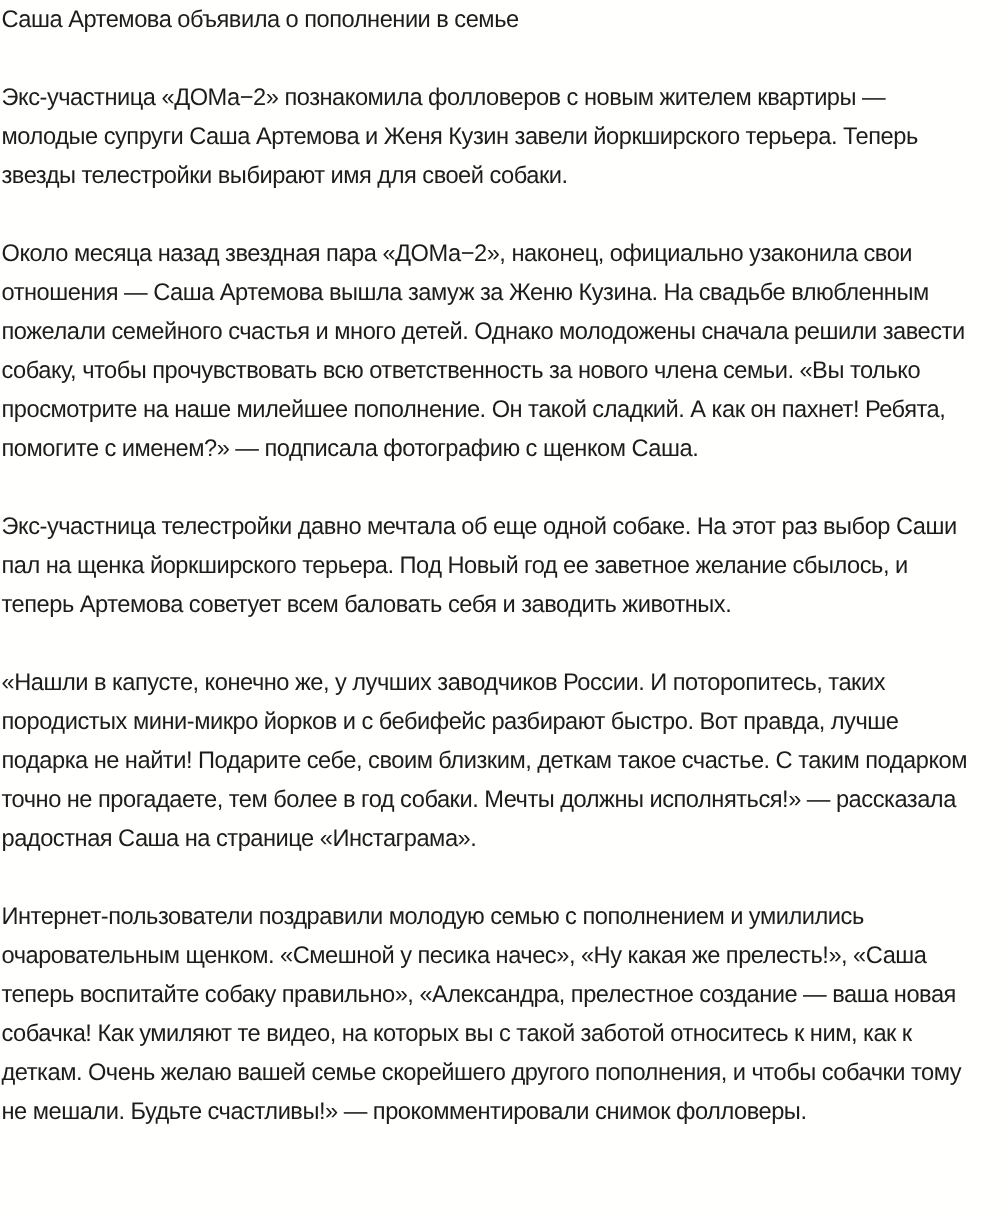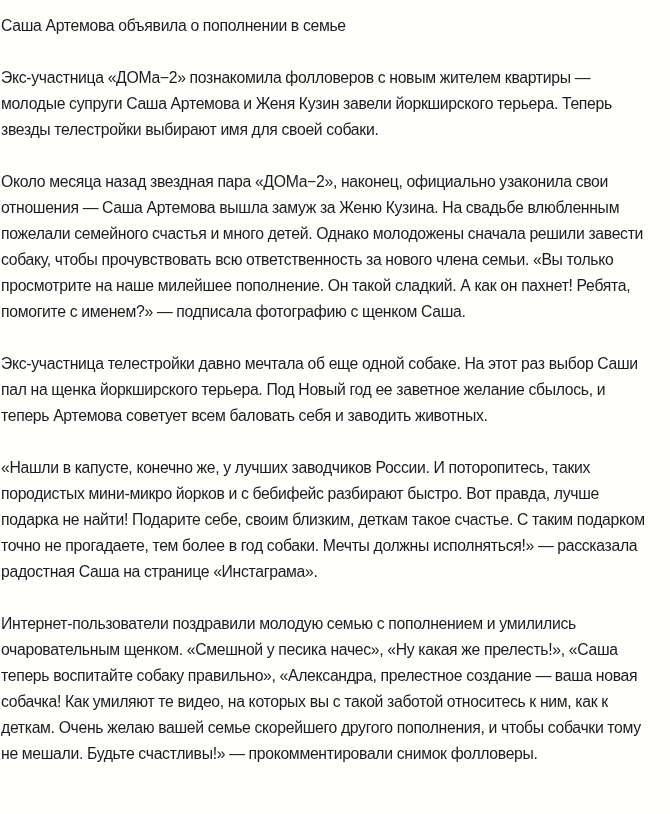--- a/index.html
+++ b/index.html
@@ -12,21 +12,21 @@
     height: 814px;
     background: #fffffe;
     font-family: "Liberation Sans", "DejaVu Sans", sans-serif;
     color: #1c1c1c;
     overflow: hidden;
   }
 
   .article {
     box-sizing: border-box;
     width: 670px;
-    padding: 13px 6px 0 1px;
+    padding: 1px 6px 0 1px;
   }
 
   .para {
     margin: 0 0 26px 0;
     font-size: 16px;
     line-height: 26px;
     letter-spacing: -0.02em;
     word-spacing: -0.1px;
     text-align: left;
     white-space: normal;

